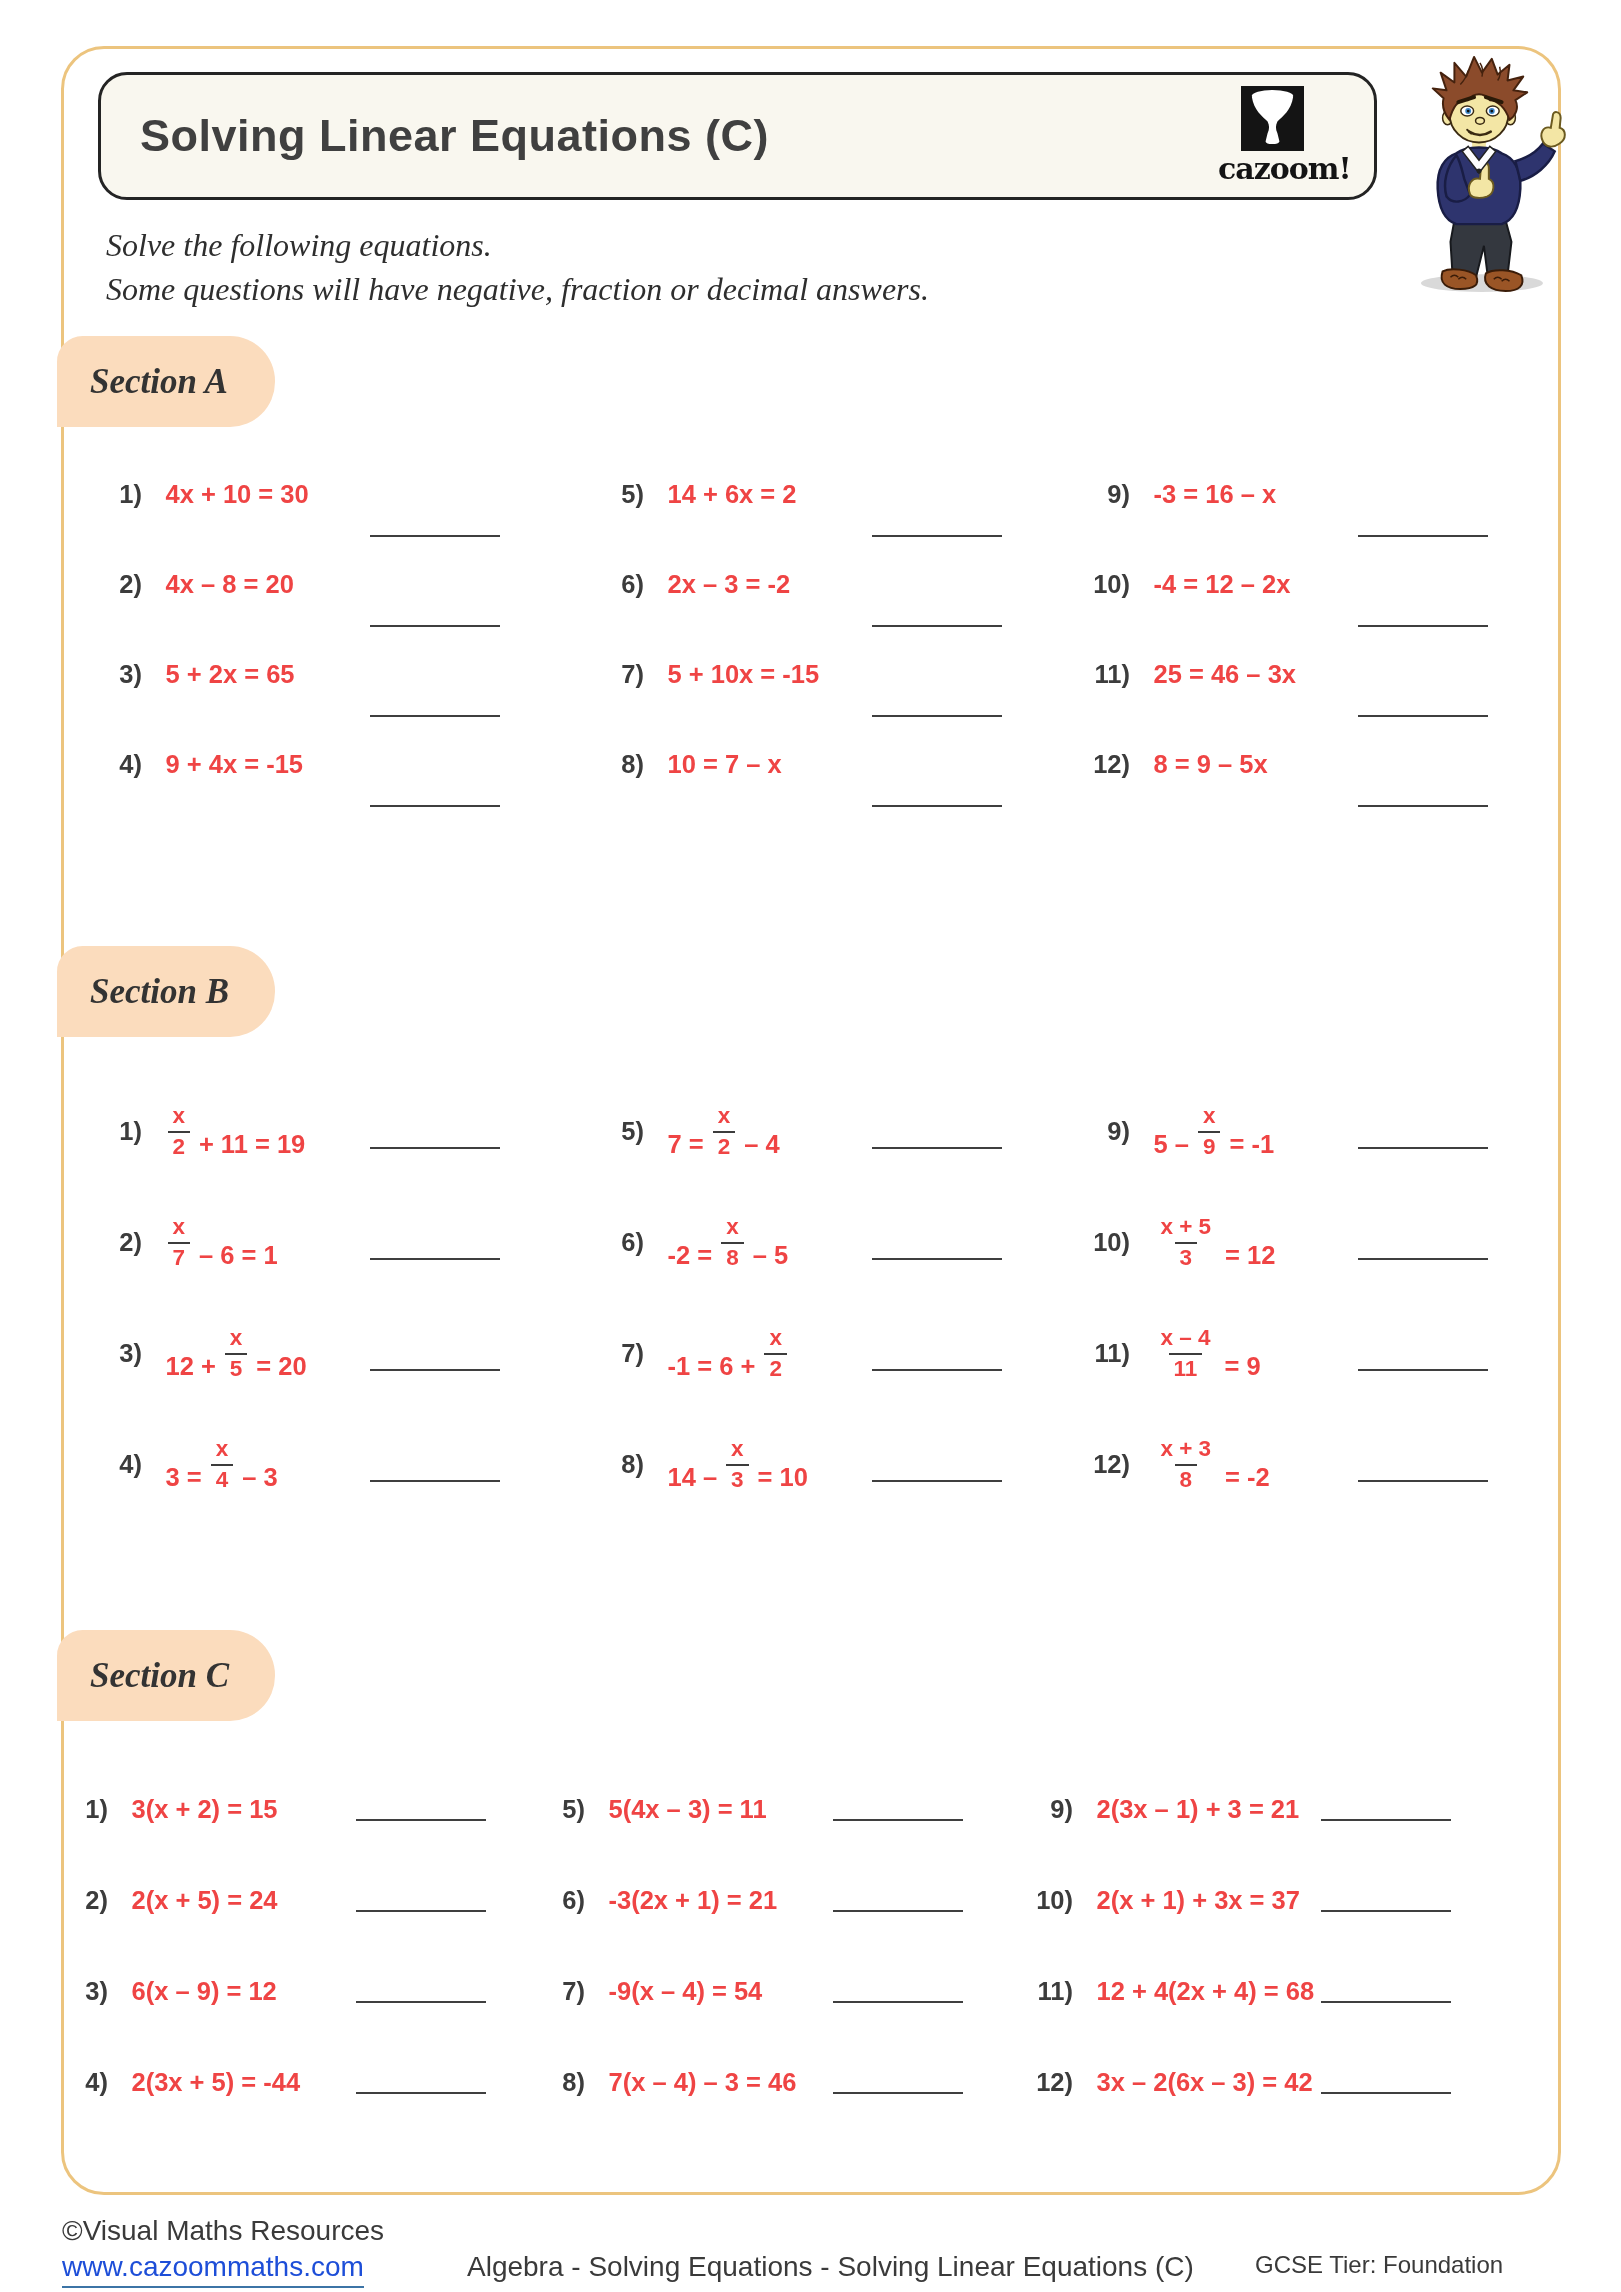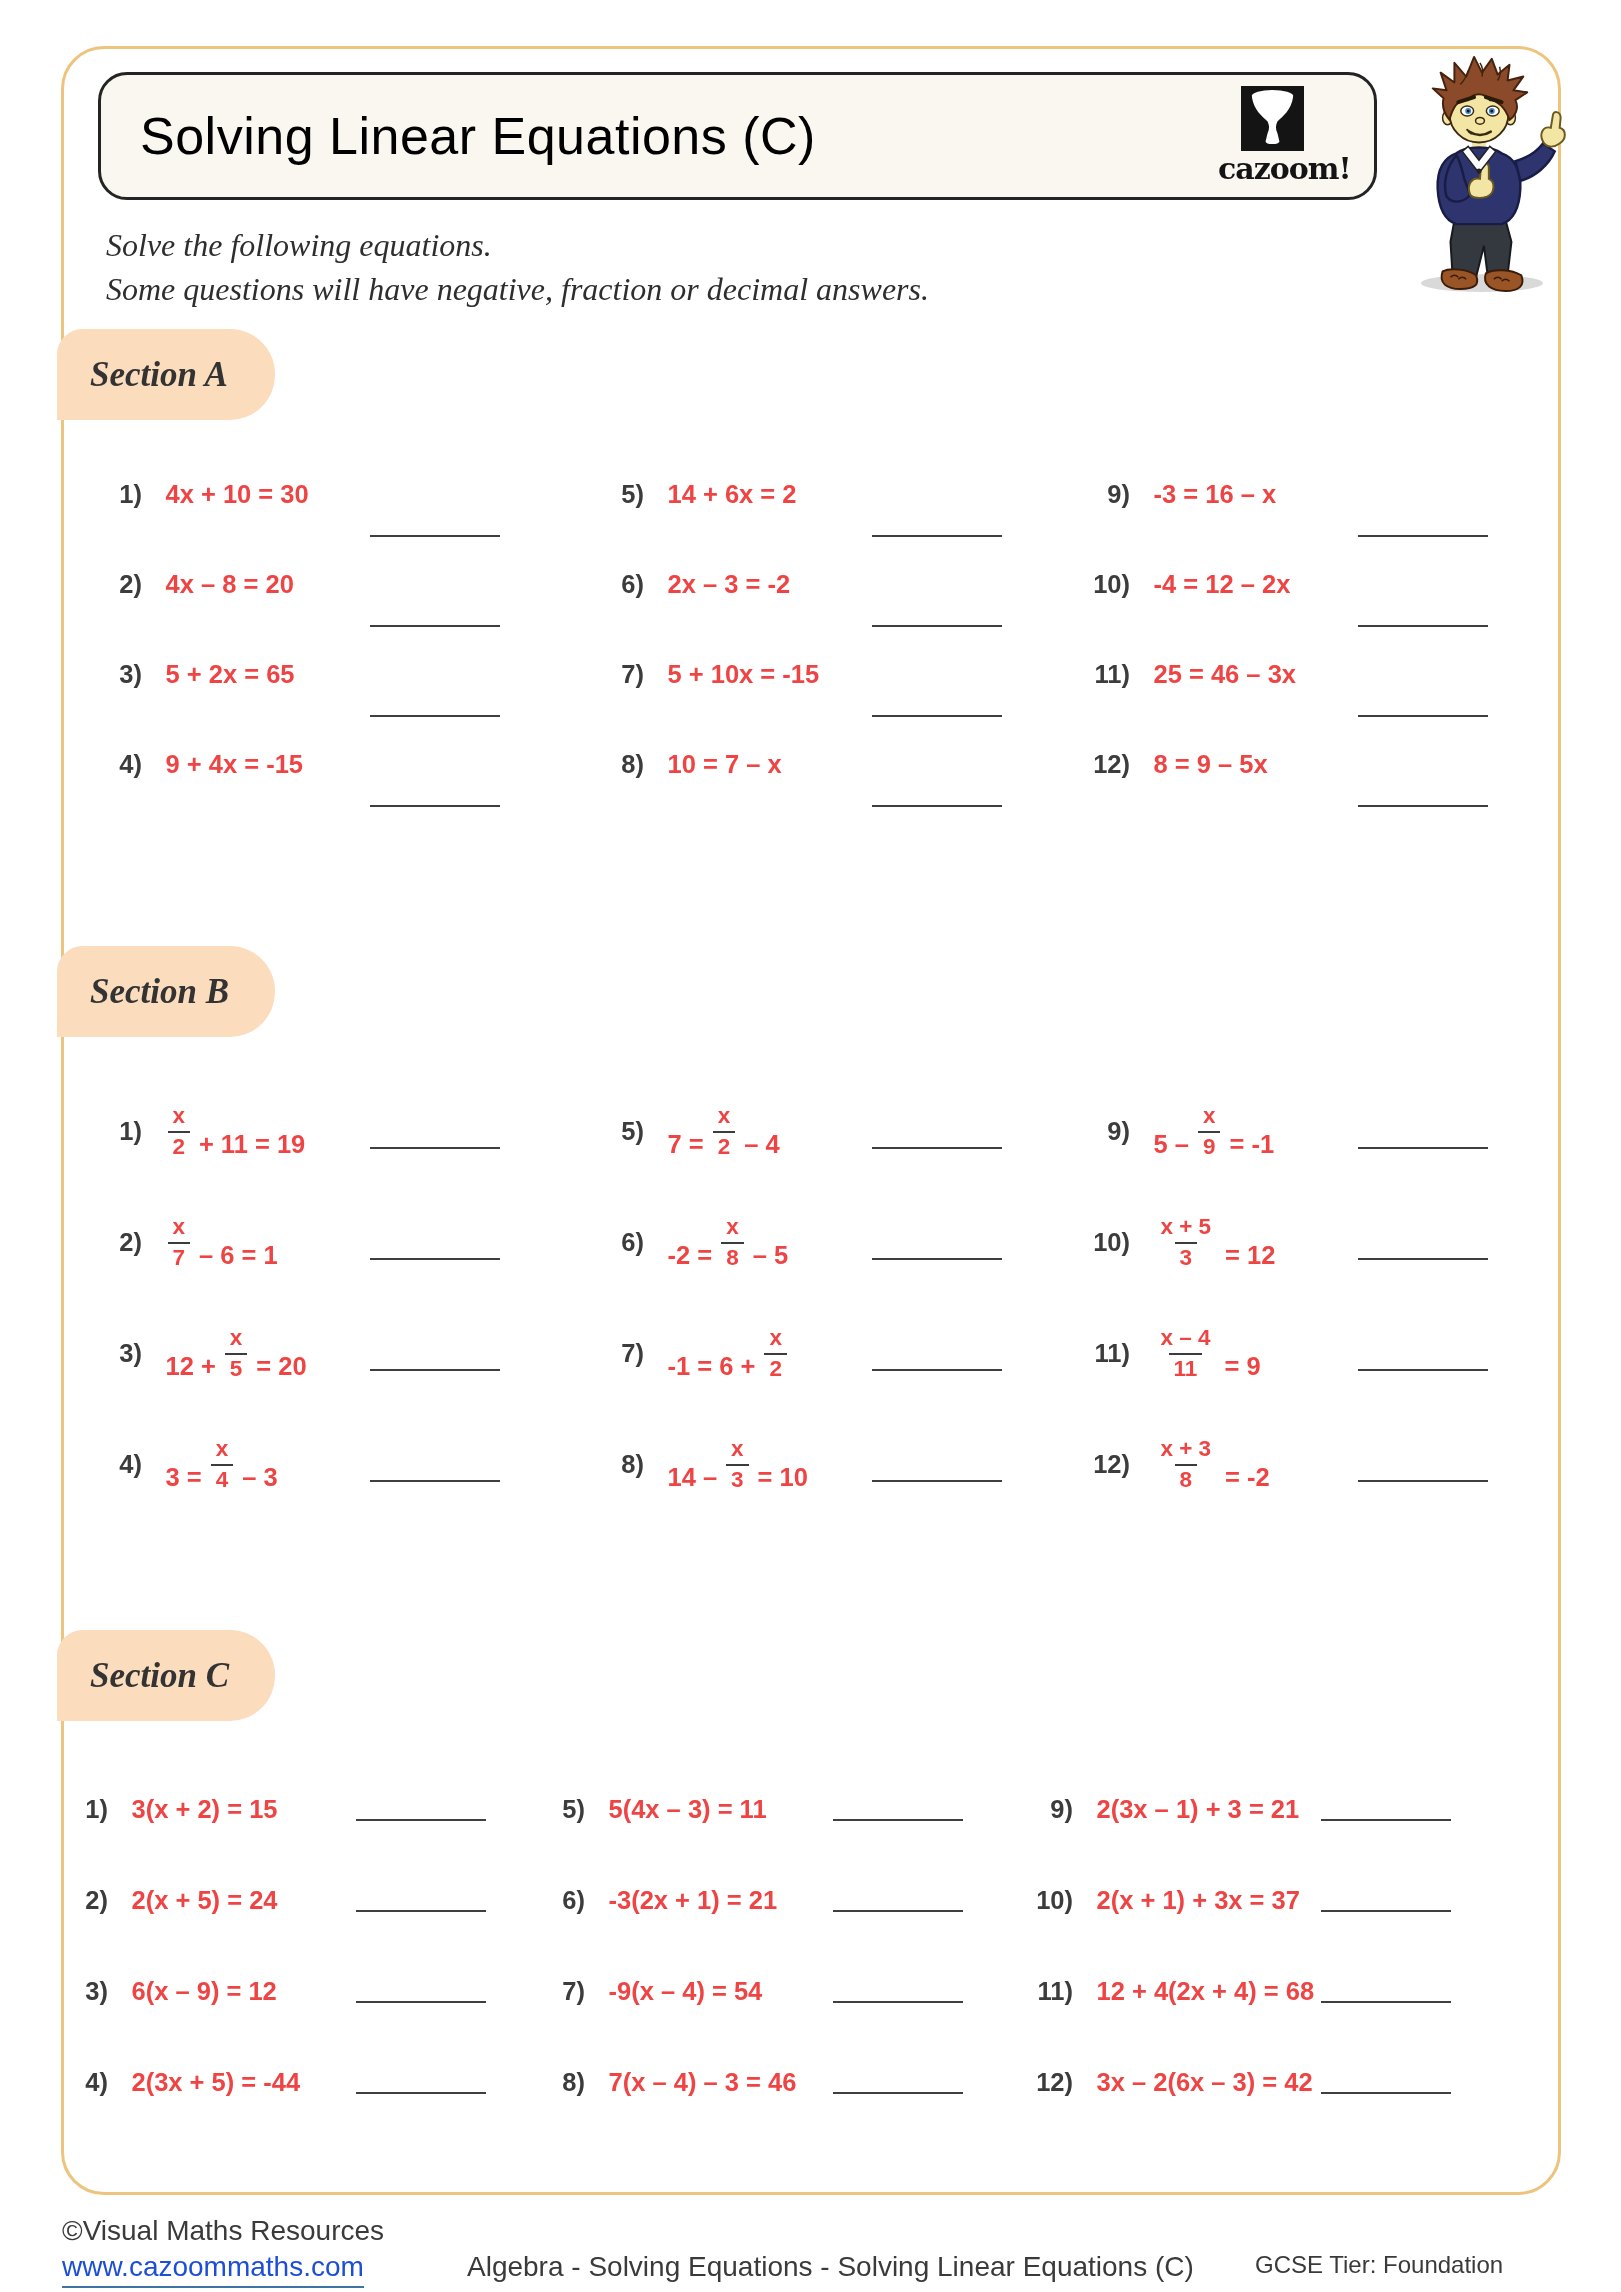--- a/index.html
+++ b/index.html
@@ -9,38 +9,38 @@
   .sheet { position:absolute; inset:0; }
 
   
   .frame { position:absolute; left:61px; top:46px; width:1500px; height:2149px;
            border:3.9px solid #ECC47E; border-radius:43px; background:transparent; }
 
   
   .title-box { position:absolute; left:98px; top:72px; width:1279px; height:128px;
                background:#F9F7EF; border:3.9px solid #242424; border-radius:29px; z-index:3; }
   .title-text { position:absolute; left:39px; top:50%; transform:translateY(-50%);
-                font-size:52px; font-weight:400; color:#000000; letter-spacing:0.5px; }
+                font-size:45px; font-weight:700; color:#404040; letter-spacing:0.5px; }
   .logo { position:absolute; right:35px; top:10.8px; width:133px; text-align:center; }
   .logo svg { display:block; margin:0 auto; }
   .logo-text { font-family:"DejaVu Serif", serif; font-weight:700; font-size:30px;
                color:#141414; letter-spacing:-1px; line-height:35px;margin-left:12px; }
 
   .mascot { position:absolute; left:1392px; top:51px; width:174px; height:241px; z-index:4; }
 
   .instructions { position:absolute; left:106px; top:223px; z-index:3;
                   font-family:"Liberation Serif", serif; font-style:italic;
                   font-size:32px; color:#2E2E2E; line-height:44px; }
 
   .section-label { position:absolute; left:57px; width:218px; height:91px;
                    background:#FBDCBD; border-radius:25.5px 45px 45px 0;
                    display:flex; align-items:center; padding-left:33px; z-index:2;
                    font-family:"Liberation Serif", serif; font-style:italic; font-weight:700;
                    font-size:35px; color:#333333; }
-  .label-a { top:329px;text-align:right; }
+  .label-a { top:336px;text-align:right; }
   .label-b { top:946px; }
   .label-c { top:1630px; }
 
   .q-grid { position:absolute; z-index:2; }
   .grid-a { left:93px;  top:449px;  width:1416px; height:372px; }
   .grid-b { left:93px;  top:1076px; width:1416px; height:456px; }
   .grid-c { left:59px;  top:1764px; width:1451px; height:377px; }
 
   .qcol { position:absolute; top:0; width:451px; }
   .grid-a .qcol:nth-child(1), .grid-b .qcol:nth-child(1) { left:0; }

